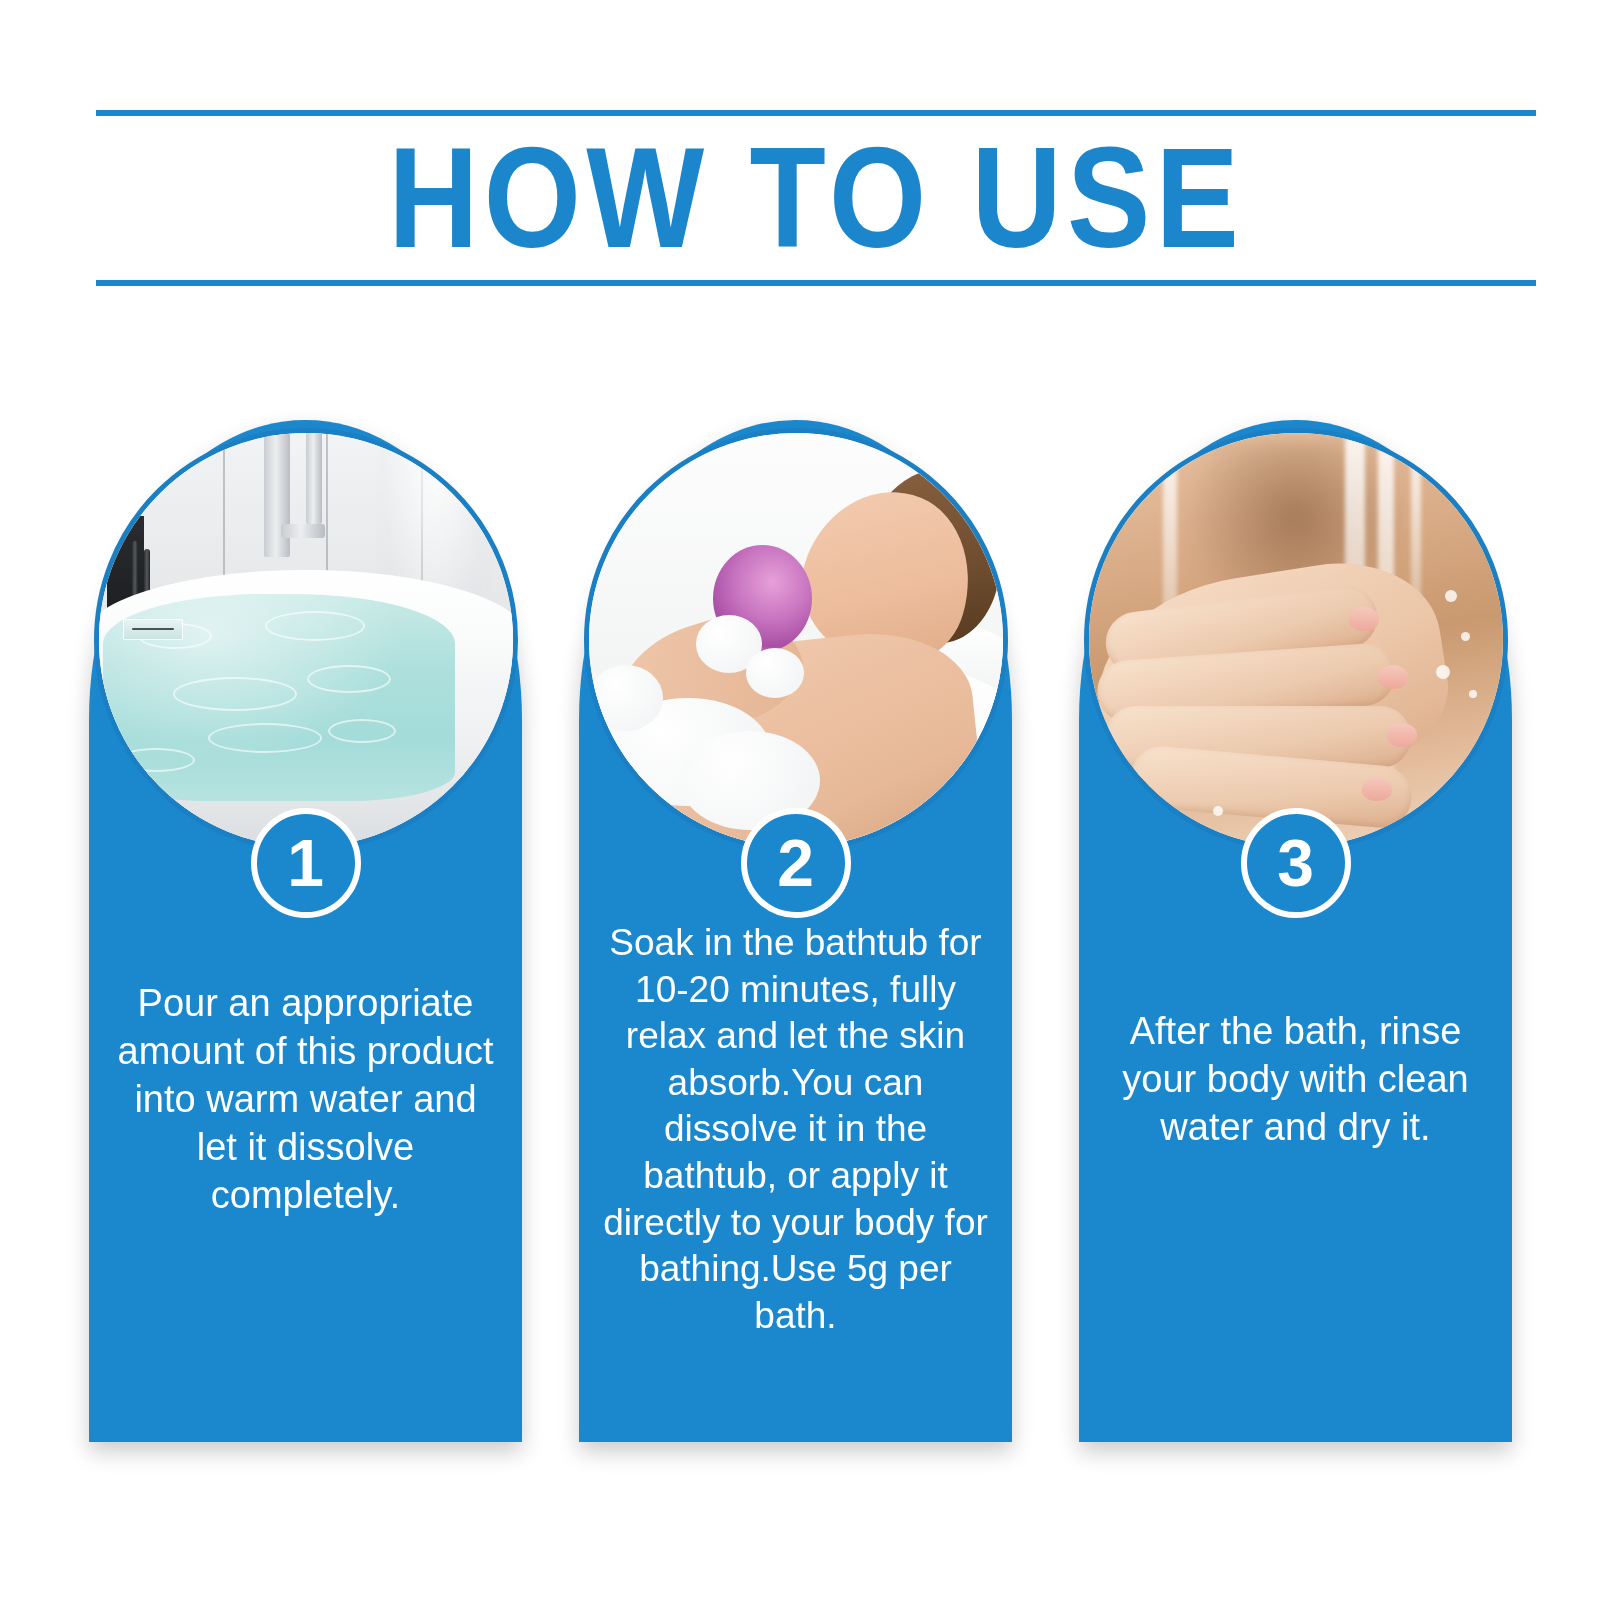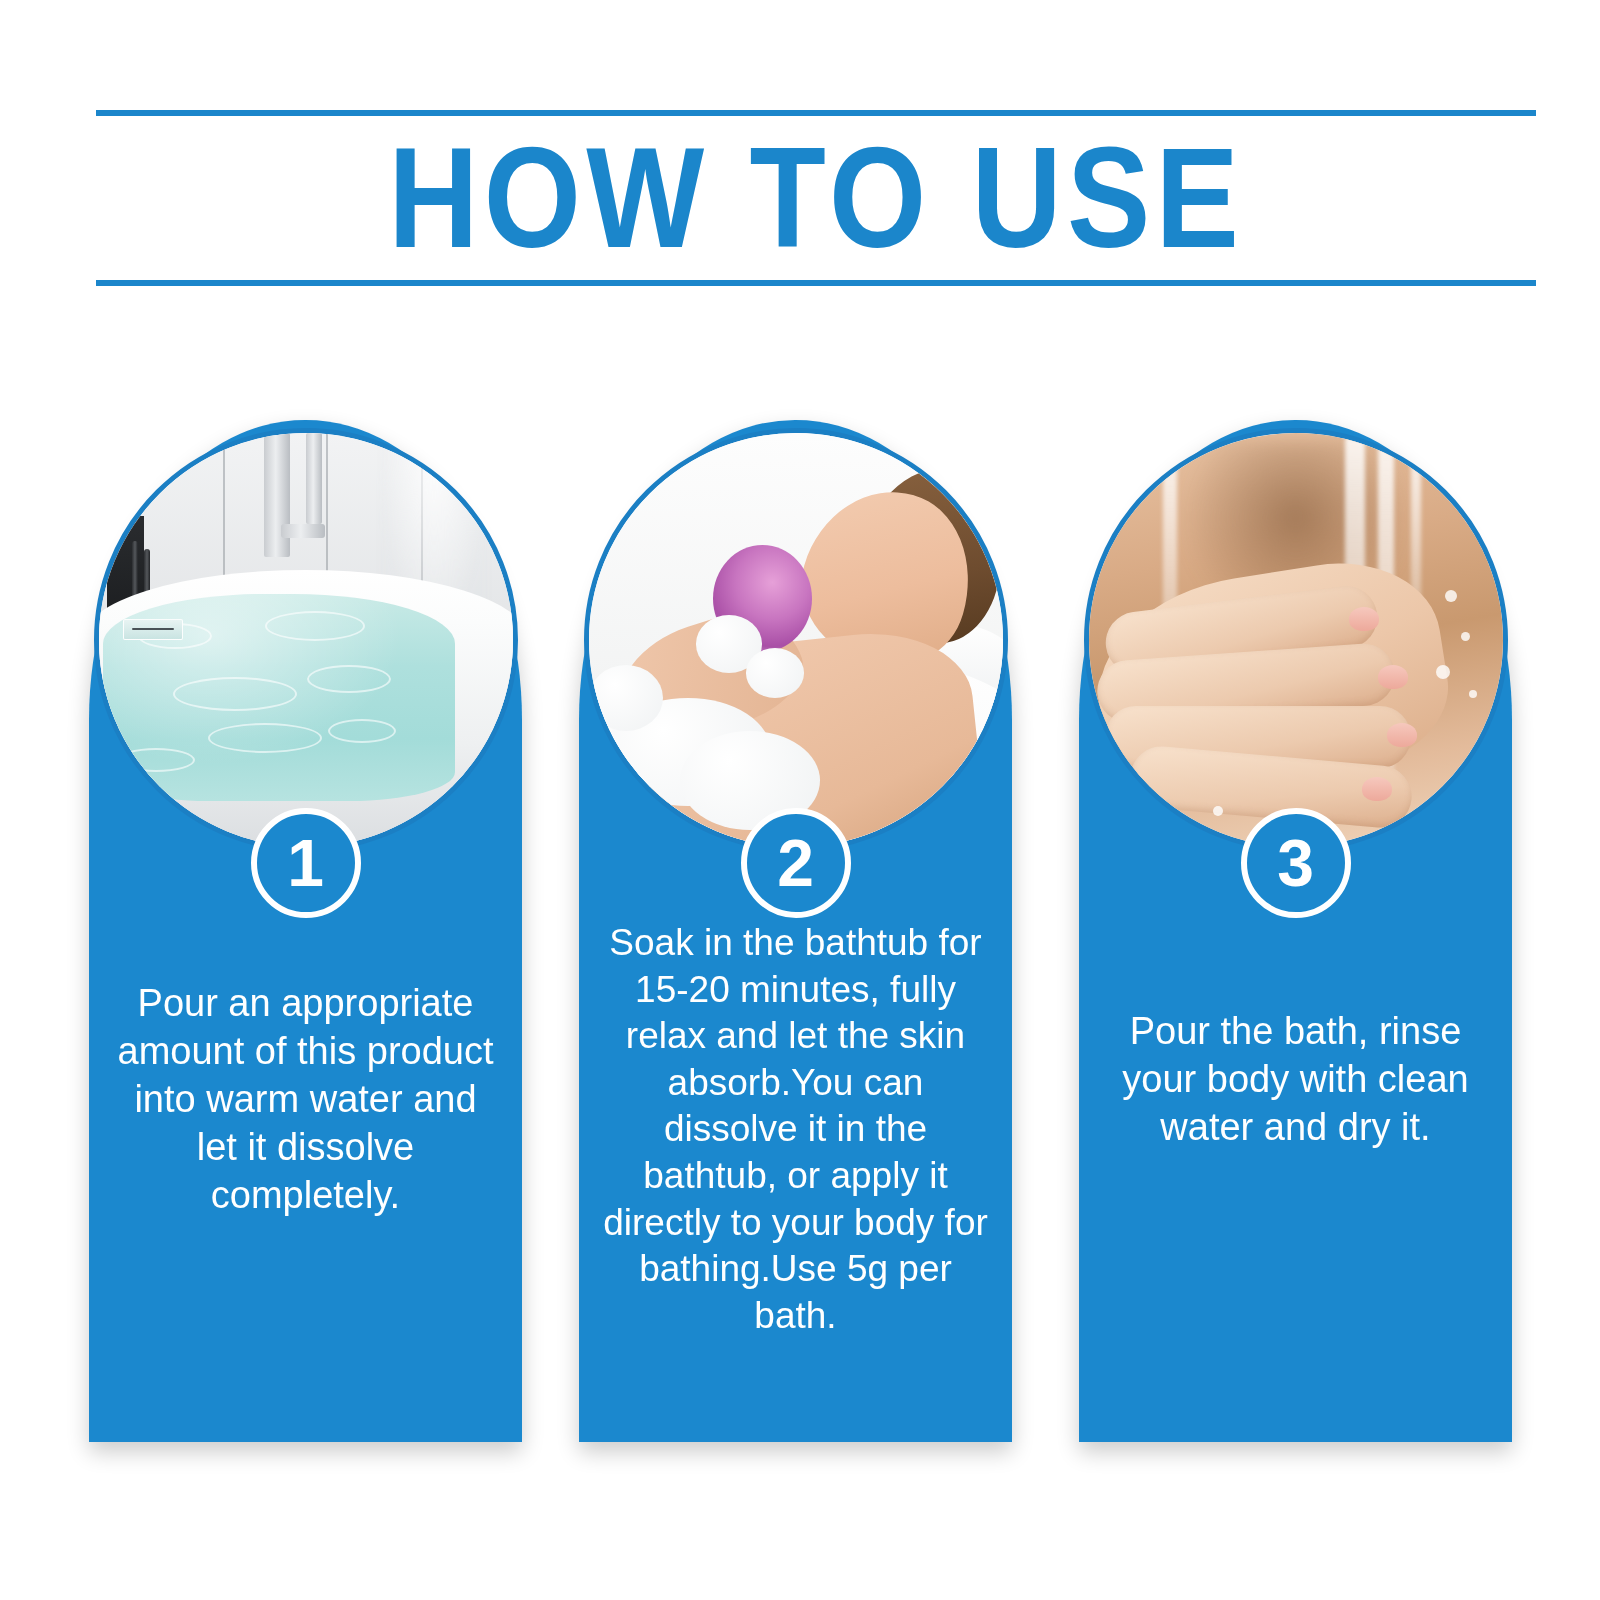--- a/index.html
+++ b/index.html
@@ -384,21 +384,21 @@
         <div class="s2-foam" style="left:26%; top:44%; width:16%; height:14%;"></div>
         <div class="s2-foam" style="left:38%; top:52%; width:14%; height:12%;"></div>
         <div class="s2-foam" style="left:0%;  top:56%; width:18%; height:16%;"></div>
       </div>
     </div>
 
     <div class="badge">
       <span>2</span>
     </div>
 
-    <div class="caption">Soak in the bathtub for 15-20 minutes, fully relax and let the skin absorb.You can dissolve it in the bathtub, or apply it directly to your body for bathing.Use 5g per bath.</div>
+    <div class="caption">Soak in the bathtub for 10-20 minutes, fully relax and let the skin absorb.You can dissolve it in the bathtub, or apply it directly to your body for bathing.Use 5g per bath.</div>
   </div>
 
   <div class="step-card c3">
     <div class="panel"></div>
 
     <div class="photo">
       <div class="scene">
         <div class="s3-bg"></div>
         <div class="s3-shadow"></div>
 
@@ -422,16 +422,16 @@
         <div class="s3-drop" style="left:84%; top:56%; width:14px; height:14px;"></div>
         <div class="s3-drop" style="left:92%; top:62%; width:8px;  height:8px;"></div>
         <div class="s3-drop" style="left:30%; top:90%; width:10px; height:10px;"></div>
       </div>
     </div>
 
     <div class="badge">
       <span>3</span>
     </div>
 
-    <div class="caption">Pour the bath, rinse your body with clean water and dry it.</div>
+    <div class="caption">After the bath, rinse your body with clean water and dry it.</div>
   </div>
 
 </div>
 
 </body></html>

